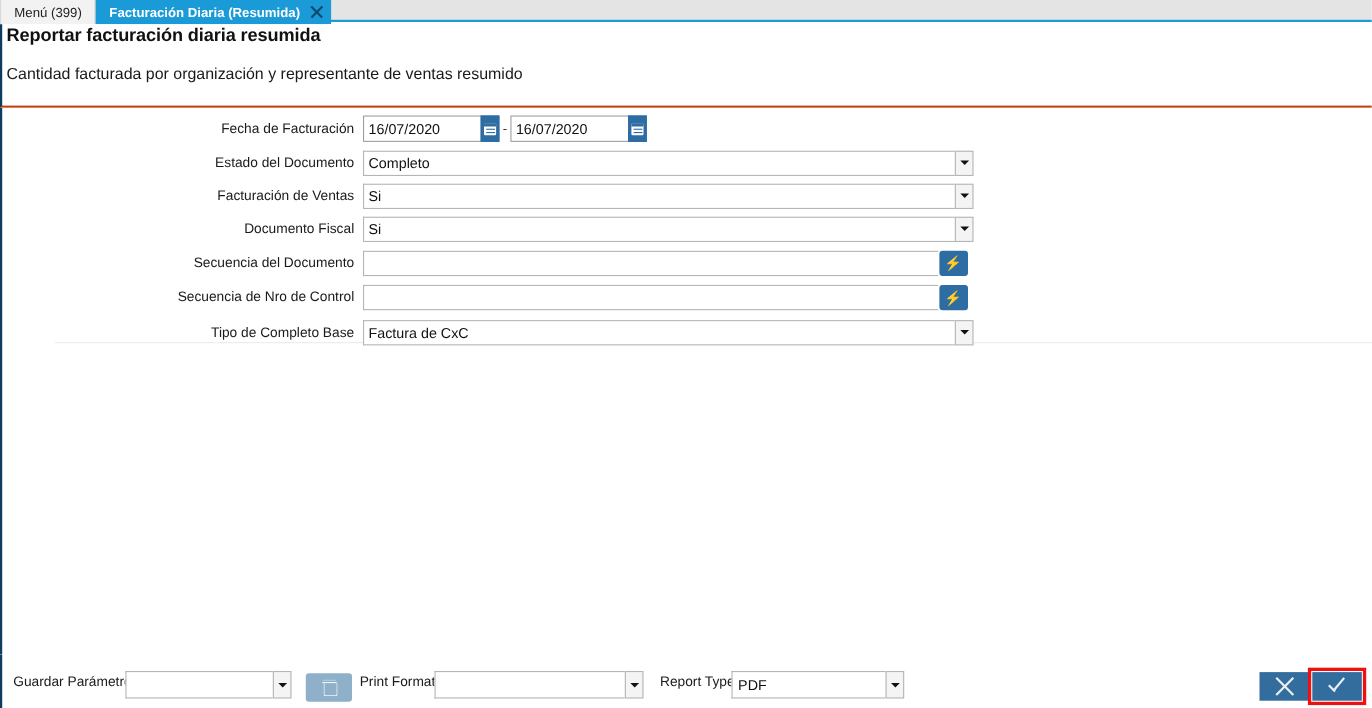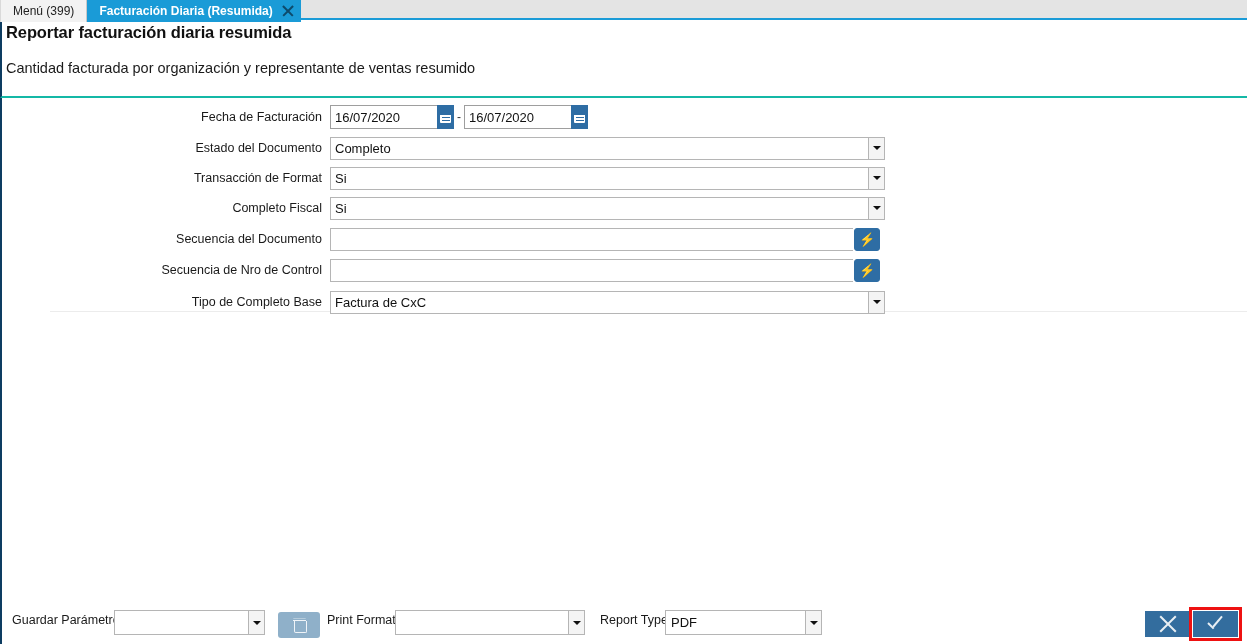--- a/index.html
+++ b/index.html
@@ -55,21 +55,21 @@
     background: #0d4a6b;
   }
   .tab-close::before { transform: rotate(45deg); }
   .tab-close::after  { transform: rotate(-45deg); }
 
   
   #header {
     position: absolute; left: 0; top: 22px;
     width: 1247px; height: 76px;
     background: #ffffff;
-    border-bottom: 2px solid #14b8a6;
+    border-bottom: 2px solid #c2410c;
     border-left: 2px solid #0d3c61;
   }
   #page-title {
     position: absolute; left: 4px; top: 1px;
     font-size: 16.5px; font-weight: bold; color: #111111;
     letter-spacing: -0.1px;
   }
   #page-subtitle {
     position: absolute; left: 4px; top: 38px;
     font-size: 14.5px; color: #1a1a1a;
@@ -324,31 +324,31 @@
       <div class="field-label">Estado del Documento</div>
       <div class="ctrl-wrap">
         <div class="txtbox combo">Completo</div>
         <div class="drop-btn">
             <span class="caret-down"></span>
           </div>
       </div>
     </div>
 
     <div class="field-row" style="top:63px;">
-      <div class="field-label">Transacción de Format</div>
+      <div class="field-label">Facturación de Ventas</div>
       <div class="ctrl-wrap">
         <div class="txtbox combo">Si</div>
         <div class="drop-btn">
             <span class="caret-down"></span>
           </div>
       </div>
     </div>
 
     <div class="field-row" style="top:93px;">
-      <div class="field-label">Completo Fiscal</div>
+      <div class="field-label">Documento Fiscal</div>
       <div class="ctrl-wrap">
         <div class="txtbox combo">Si</div>
         <div class="drop-btn">
             <span class="caret-down"></span>
           </div>
       </div>
     </div>
 
     <div class="field-row" style="top:124px;">
       <div class="field-label">Secuencia del Documento</div>

